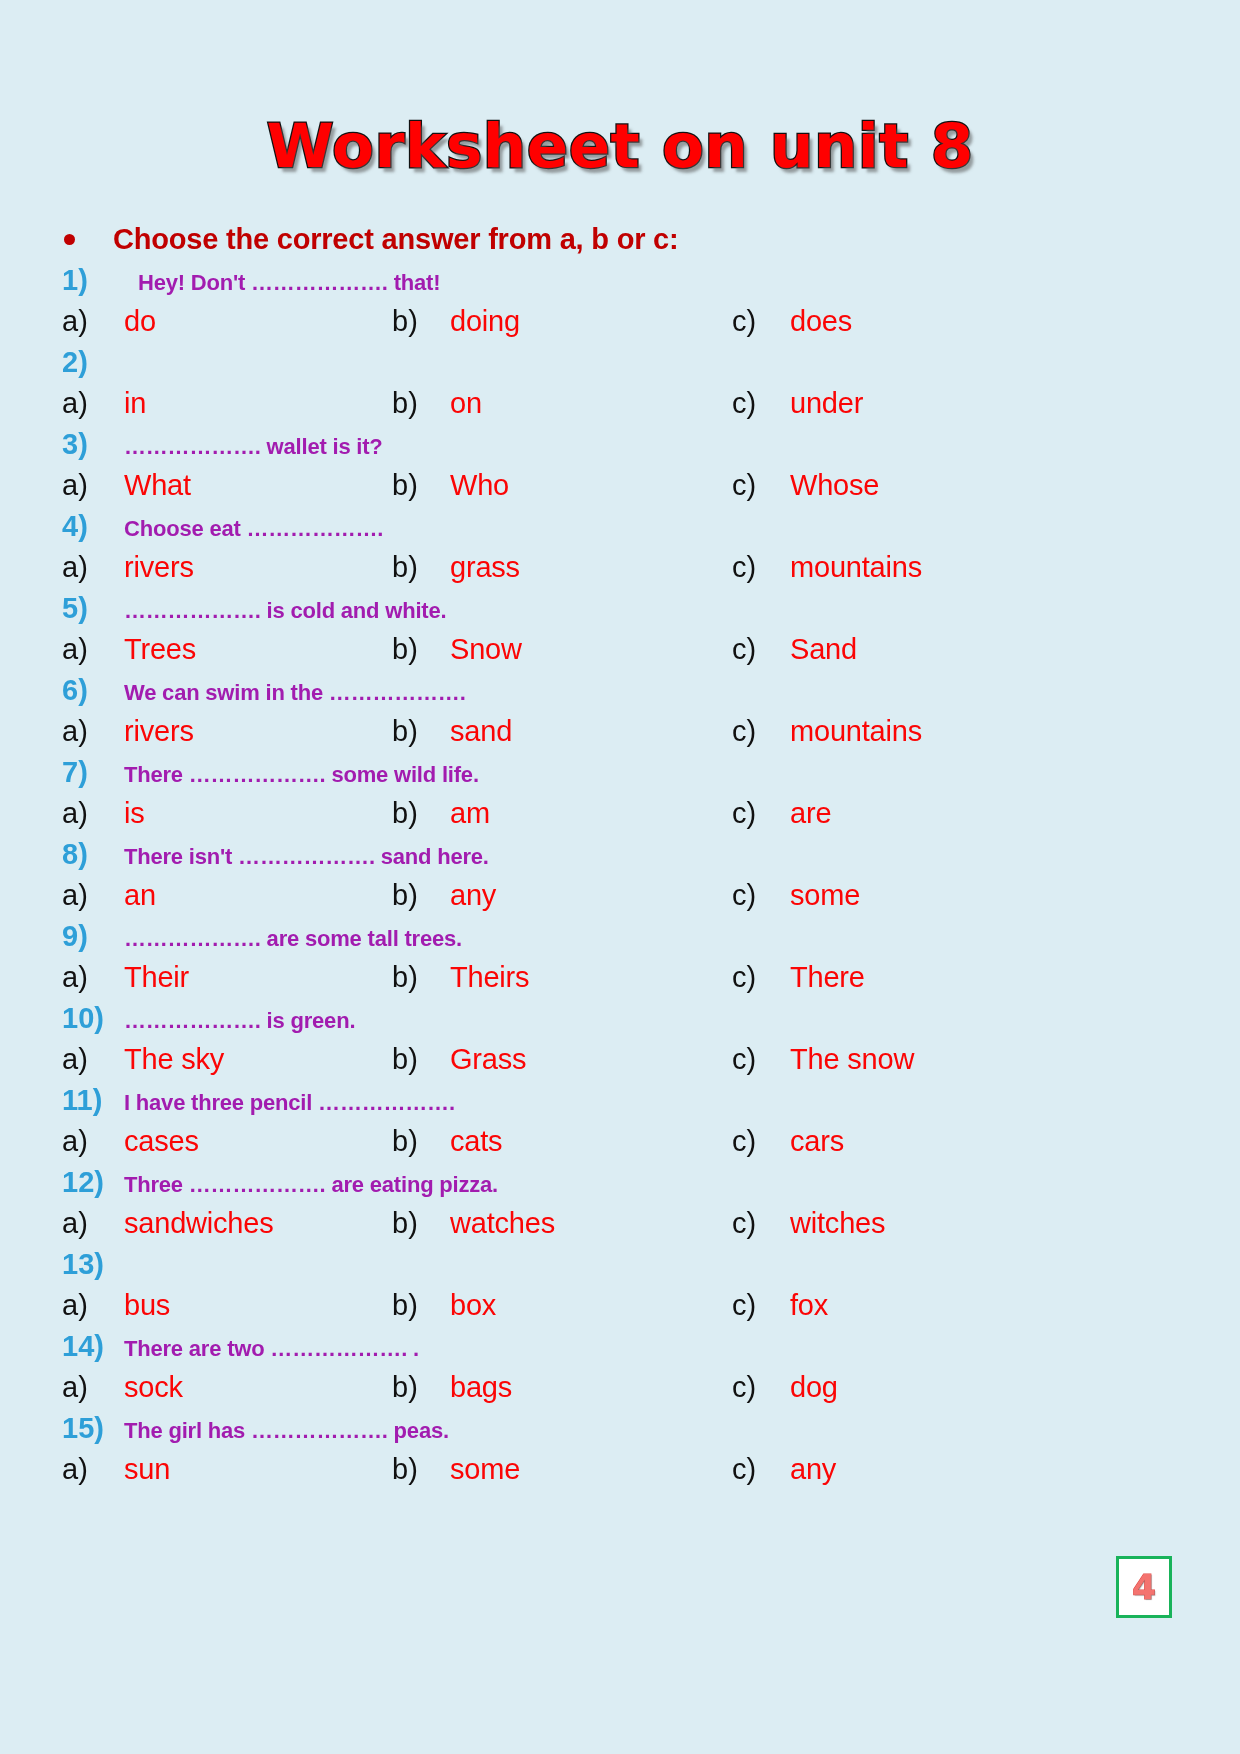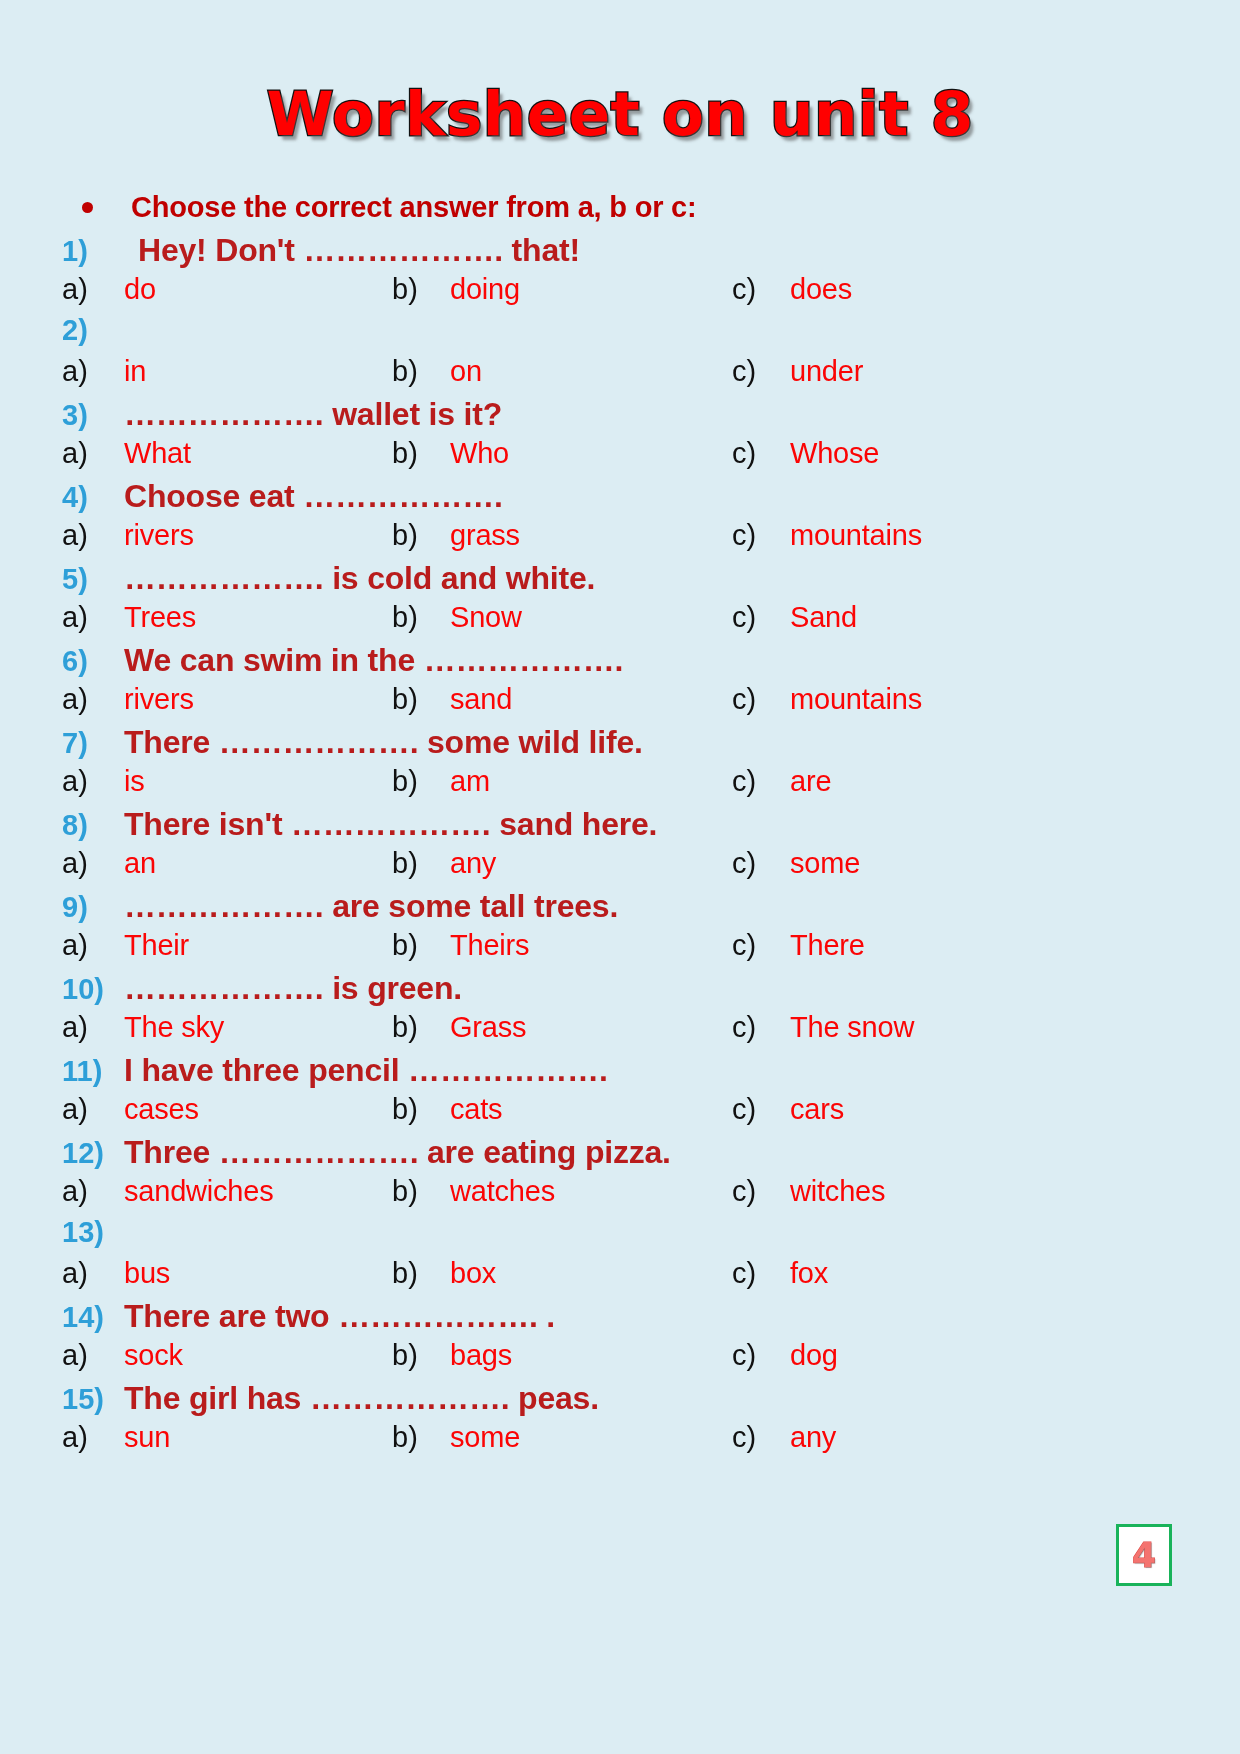--- a/index.html
+++ b/index.html
@@ -13,20 +13,21 @@
     font-family: "Liberation Sans", sans-serif;
     overflow: hidden;
     position: relative;
   }
 
   .page {
     position: relative;
     width: 1240px;
     height: 1708px;
     box-sizing: border-box;
+    margin-top: 32px;
   }
 
   
   .title-wrap {
     text-align: center;
     padding-top: 78px;
   }
   .title {
     display: inline-block;
     font-family: "DejaVu Sans", sans-serif;
@@ -35,21 +36,21 @@
     color: #ff0000;
     letter-spacing: 0.5px;
     -webkit-text-stroke: 2.5px #111111;
     paint-order: stroke fill;
     text-shadow: 4px 5px 3px rgba(90,90,90,0.55);
   }
 
   
   .instruction-row {
     margin-top: 42px;
-    padding-left: 82px;
+    padding-left: 64px;
     display: flex;
     align-items: baseline;
   }
   .bullet-dot {
     width: 11px;
     height: 11px;
     border-radius: 50%;
     background: #c00000;
     display: inline-block;
     margin-right: 38px;
@@ -78,23 +79,23 @@
   }
   .q-num {
     width: 62px;
     flex: 0 0 62px;
     font-size: 29px;
     font-weight: bold;
     color: #2e9fd8;
     font-family: "Liberation Sans", sans-serif;
   }
   .q-text {
-    font-size: 32px;
+    font-size: 22px;
     font-weight: bold;
-    color: #b91c1c;
+    color: #a21caf;
     font-family: "Liberation Sans", sans-serif;
     letter-spacing: -0.2px;
     white-space: pre;
   }
   .q-row.indent .q-text { padding-left: 14px; }
 
   .opt-row {
     display: flex;
     align-items: baseline;
     height: 41px;

